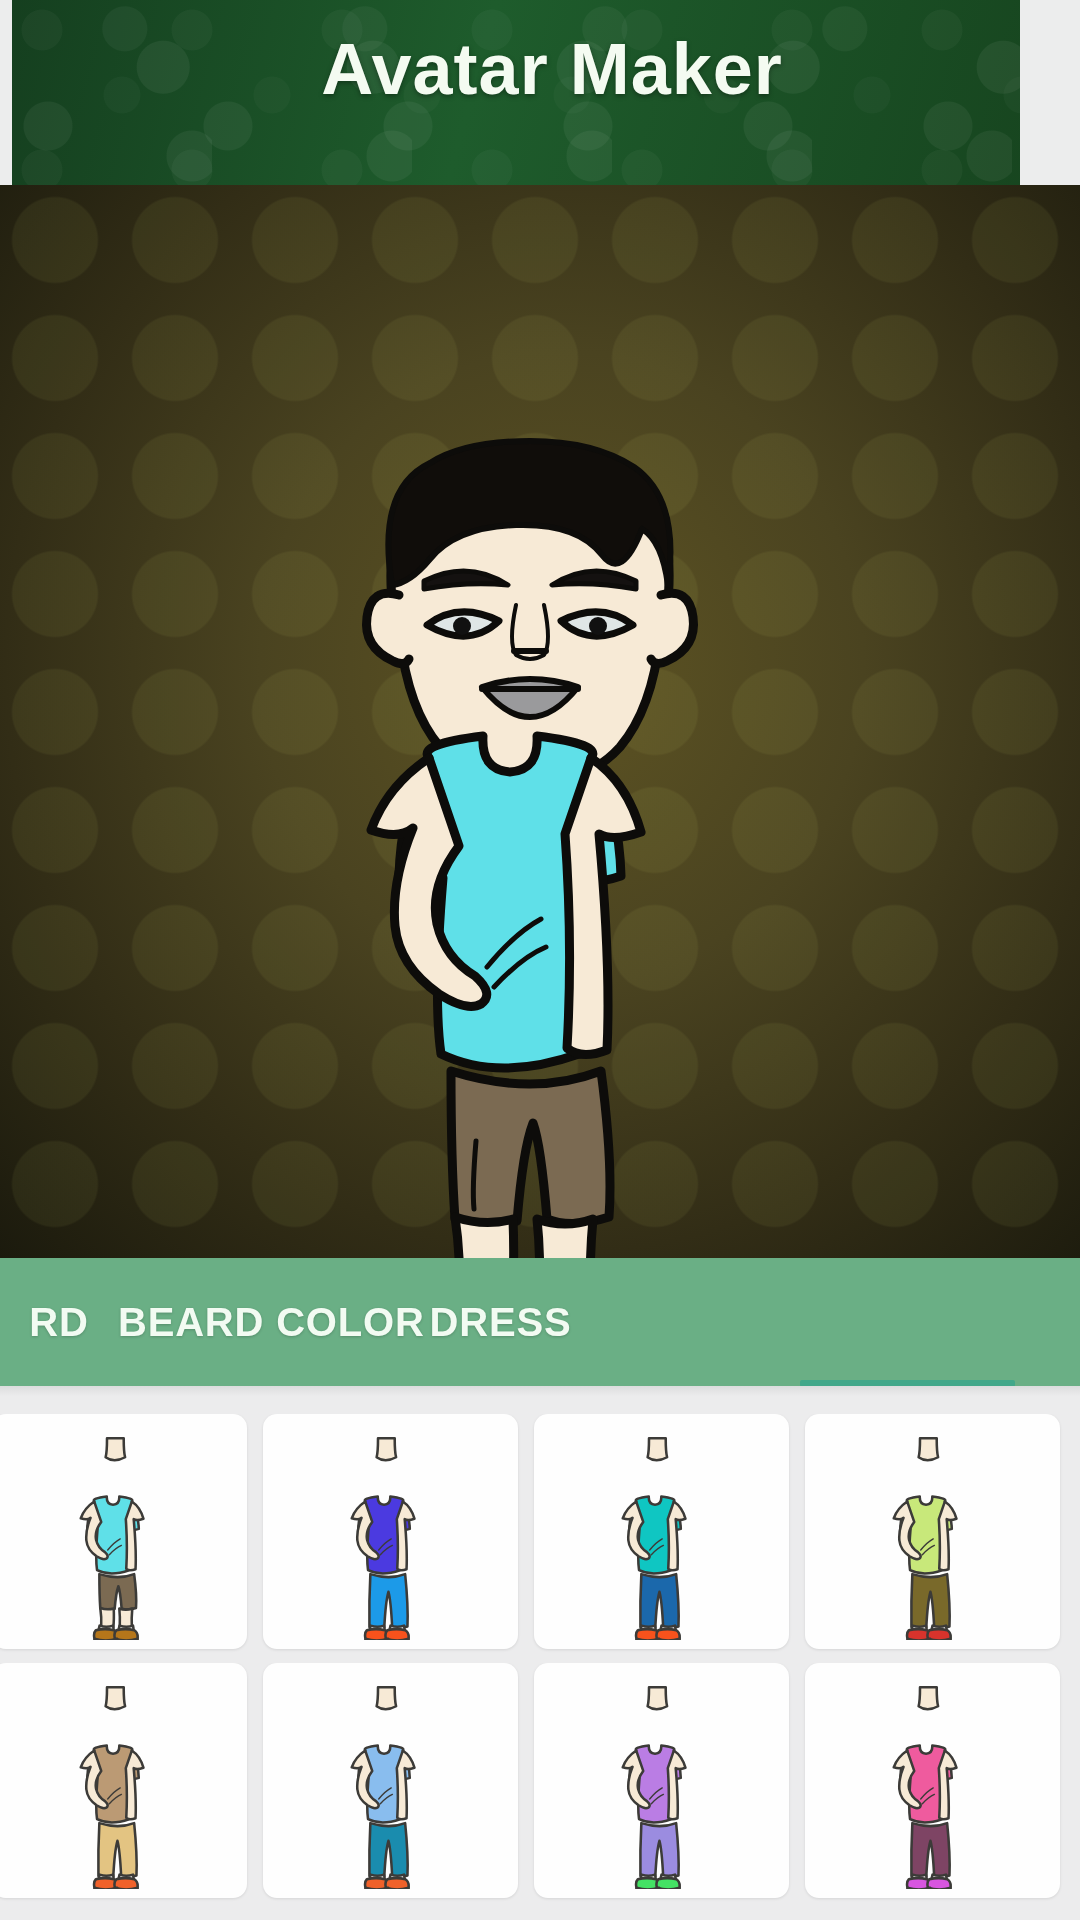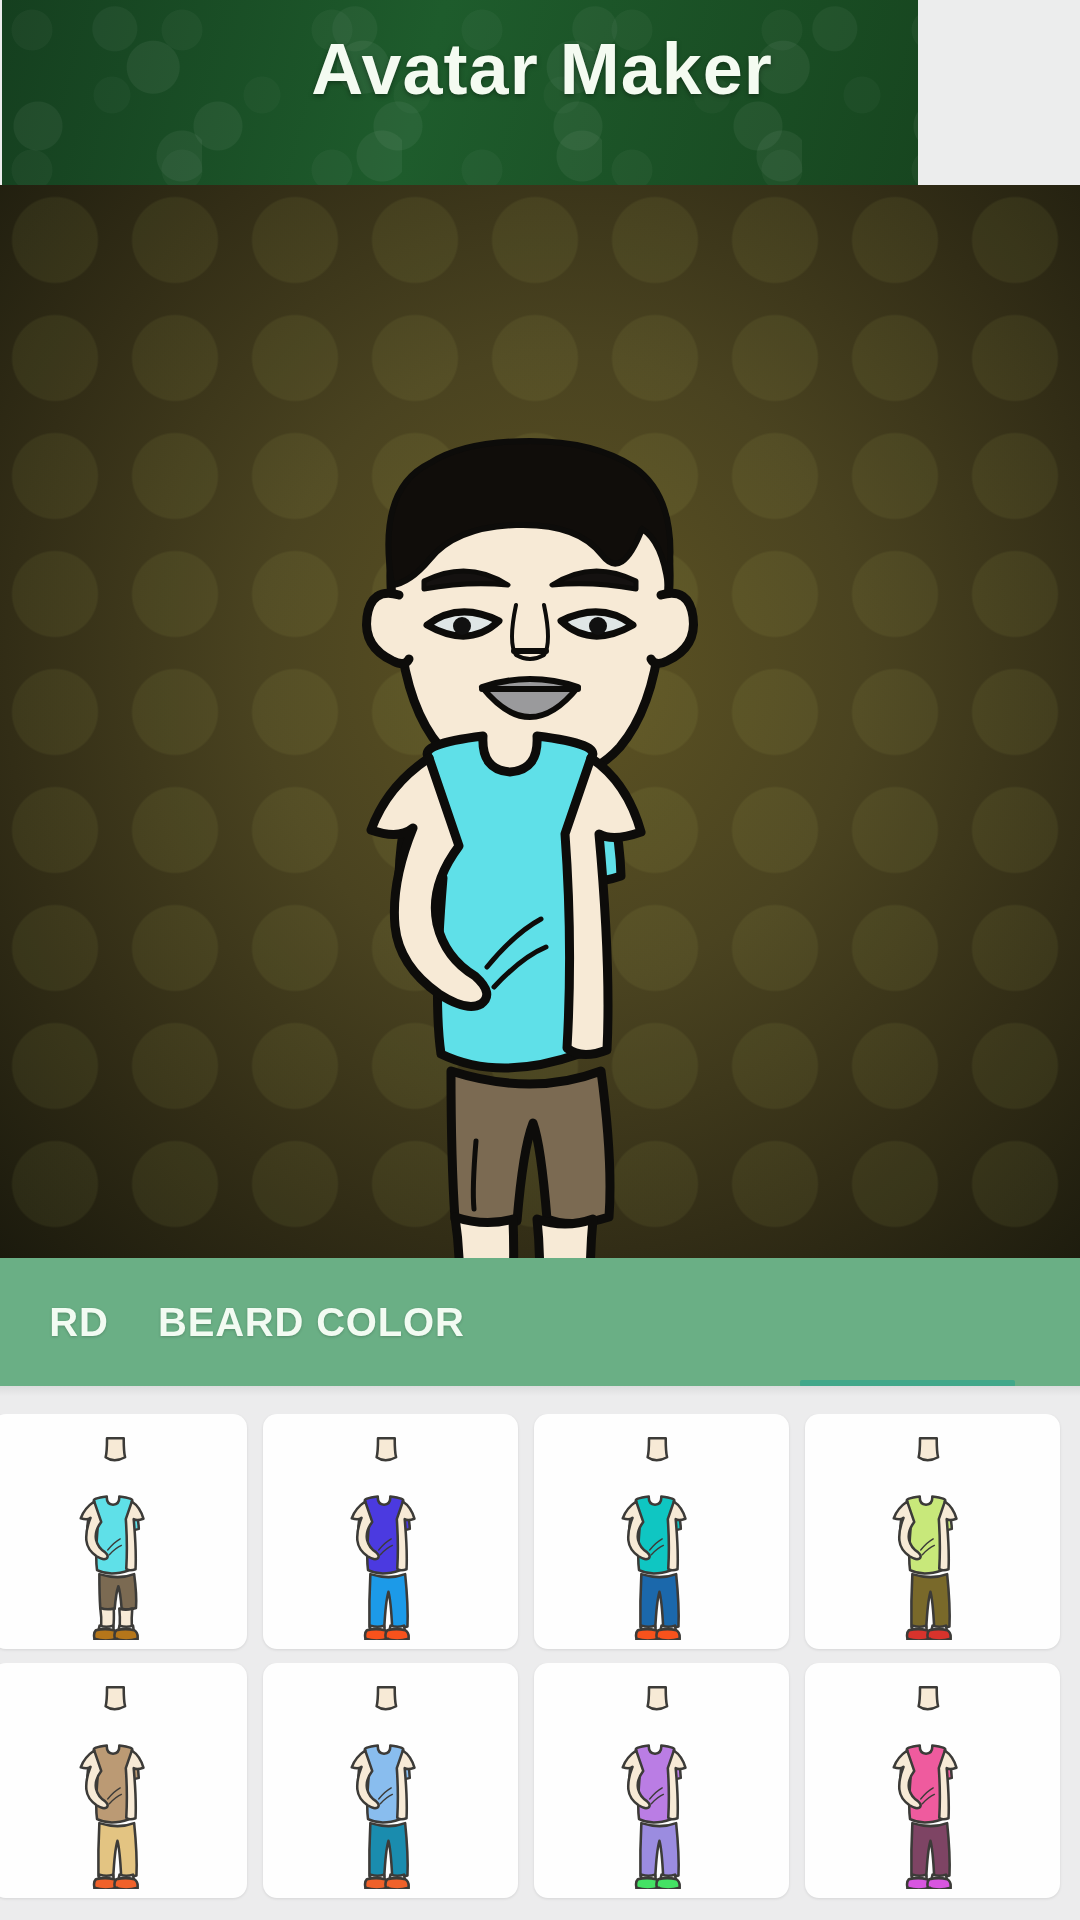--- a/index.html
+++ b/index.html
@@ -6,21 +6,21 @@
   html,body { width:1080px; height:1920px; }
   body {
     font-family:"Liberation Sans", sans-serif;
     background:#eceded;
     overflow:hidden;
     position:relative;
   }
 
   
   #header {
-    position:absolute; top:0; left:2px; width:916px; height:258px;
+    position:absolute; top:0; left:12px; width:1008px; height:258px;
     background:
       radial-gradient(circle at 72% 32%, rgba(255,255,255,0.055) 0 26px, transparent 27px),
       radial-gradient(circle at 20% 70%, rgba(255,255,255,0.05) 0 24px, transparent 25px),
       radial-gradient(circle at 47% 12%, rgba(255,255,255,0.045) 0 22px, transparent 23px),
       radial-gradient(circle at 90% 78%, rgba(255,255,255,0.05) 0 25px, transparent 26px),
       linear-gradient(105deg,#153f1f 0%, #1e5c2c 45%, #17451f 100%);
     background-size: 210px 210px, 180px 180px, 240px 240px, 200px 200px, 100% 100%;
     -webkit-clip-path: polygon(0 0, 1080px 0, 1080px 258px, 0 185px);
     clip-path: polygon(0 0, 1080px 0, 1080px 258px, 0 185px);
     overflow:hidden;
@@ -71,21 +71,20 @@
   }
   .tab {
     flex:0 0 auto;
     color:#f2fbf2;
     font-size:40px; font-weight:bold;
     letter-spacing:.8px;
     white-space:nowrap;
     height:128px; line-height:128px;
     text-align:center;
     text-shadow:0 1px 3px rgba(0,0,0,.2);
-    padding-left:40px;
   }
   #tab-indicator {
     position:absolute; top:1380px; height:7px;
     background:#42a88a;
     border-radius:2px;
   }
   #tabbar-shadow {
     position:absolute; top:1386px; left:0; width:1080px; height:10px;
     background:linear-gradient(#dcdddd,#ececed);
   }
@@ -171,20 +170,21 @@
 
       <path d="M455 1032 q30 10 58 2 q2 52 -2 80 q-26 10 -52 0 q2 -42 -4 -82 z" fill="#f7ead6"></path>
       <path d="M537 1034 q28 10 56 0 q-4 42 -2 80 q-26 10 -52 0 q2 -42 -2 -80 z" fill="#f7ead6"></path>
     </g>
   </svg>
 </div>
 
 <div id="tabbar" style="background: rgb(106, 175, 133);">
     <div class="tab" style="width: 118px;">RD</div>
     <div class="tab" style="width: 290px;">BEARD COLOR</div>
+    <div class="tab" style="width: 185px;">DRESS</div>
   </div>
 <div id="tab-indicator" style="left: 800px; width: 215px; background: rgb(66, 168, 138);"></div>
 <div id="tabbar-shadow"></div>
 
 <div id="grid-area">
   <div class="row-clip">
       <div class="grid-row" id="row1">
         <div class="dress-card selected" style="background: rgb(254, 254, 254);">
   <svg width="200" height="218" viewBox="330 230 420 940">
     <g stroke="#3c3b38" stroke-width="11" stroke-linejoin="round" stroke-linecap="round" fill="none">

